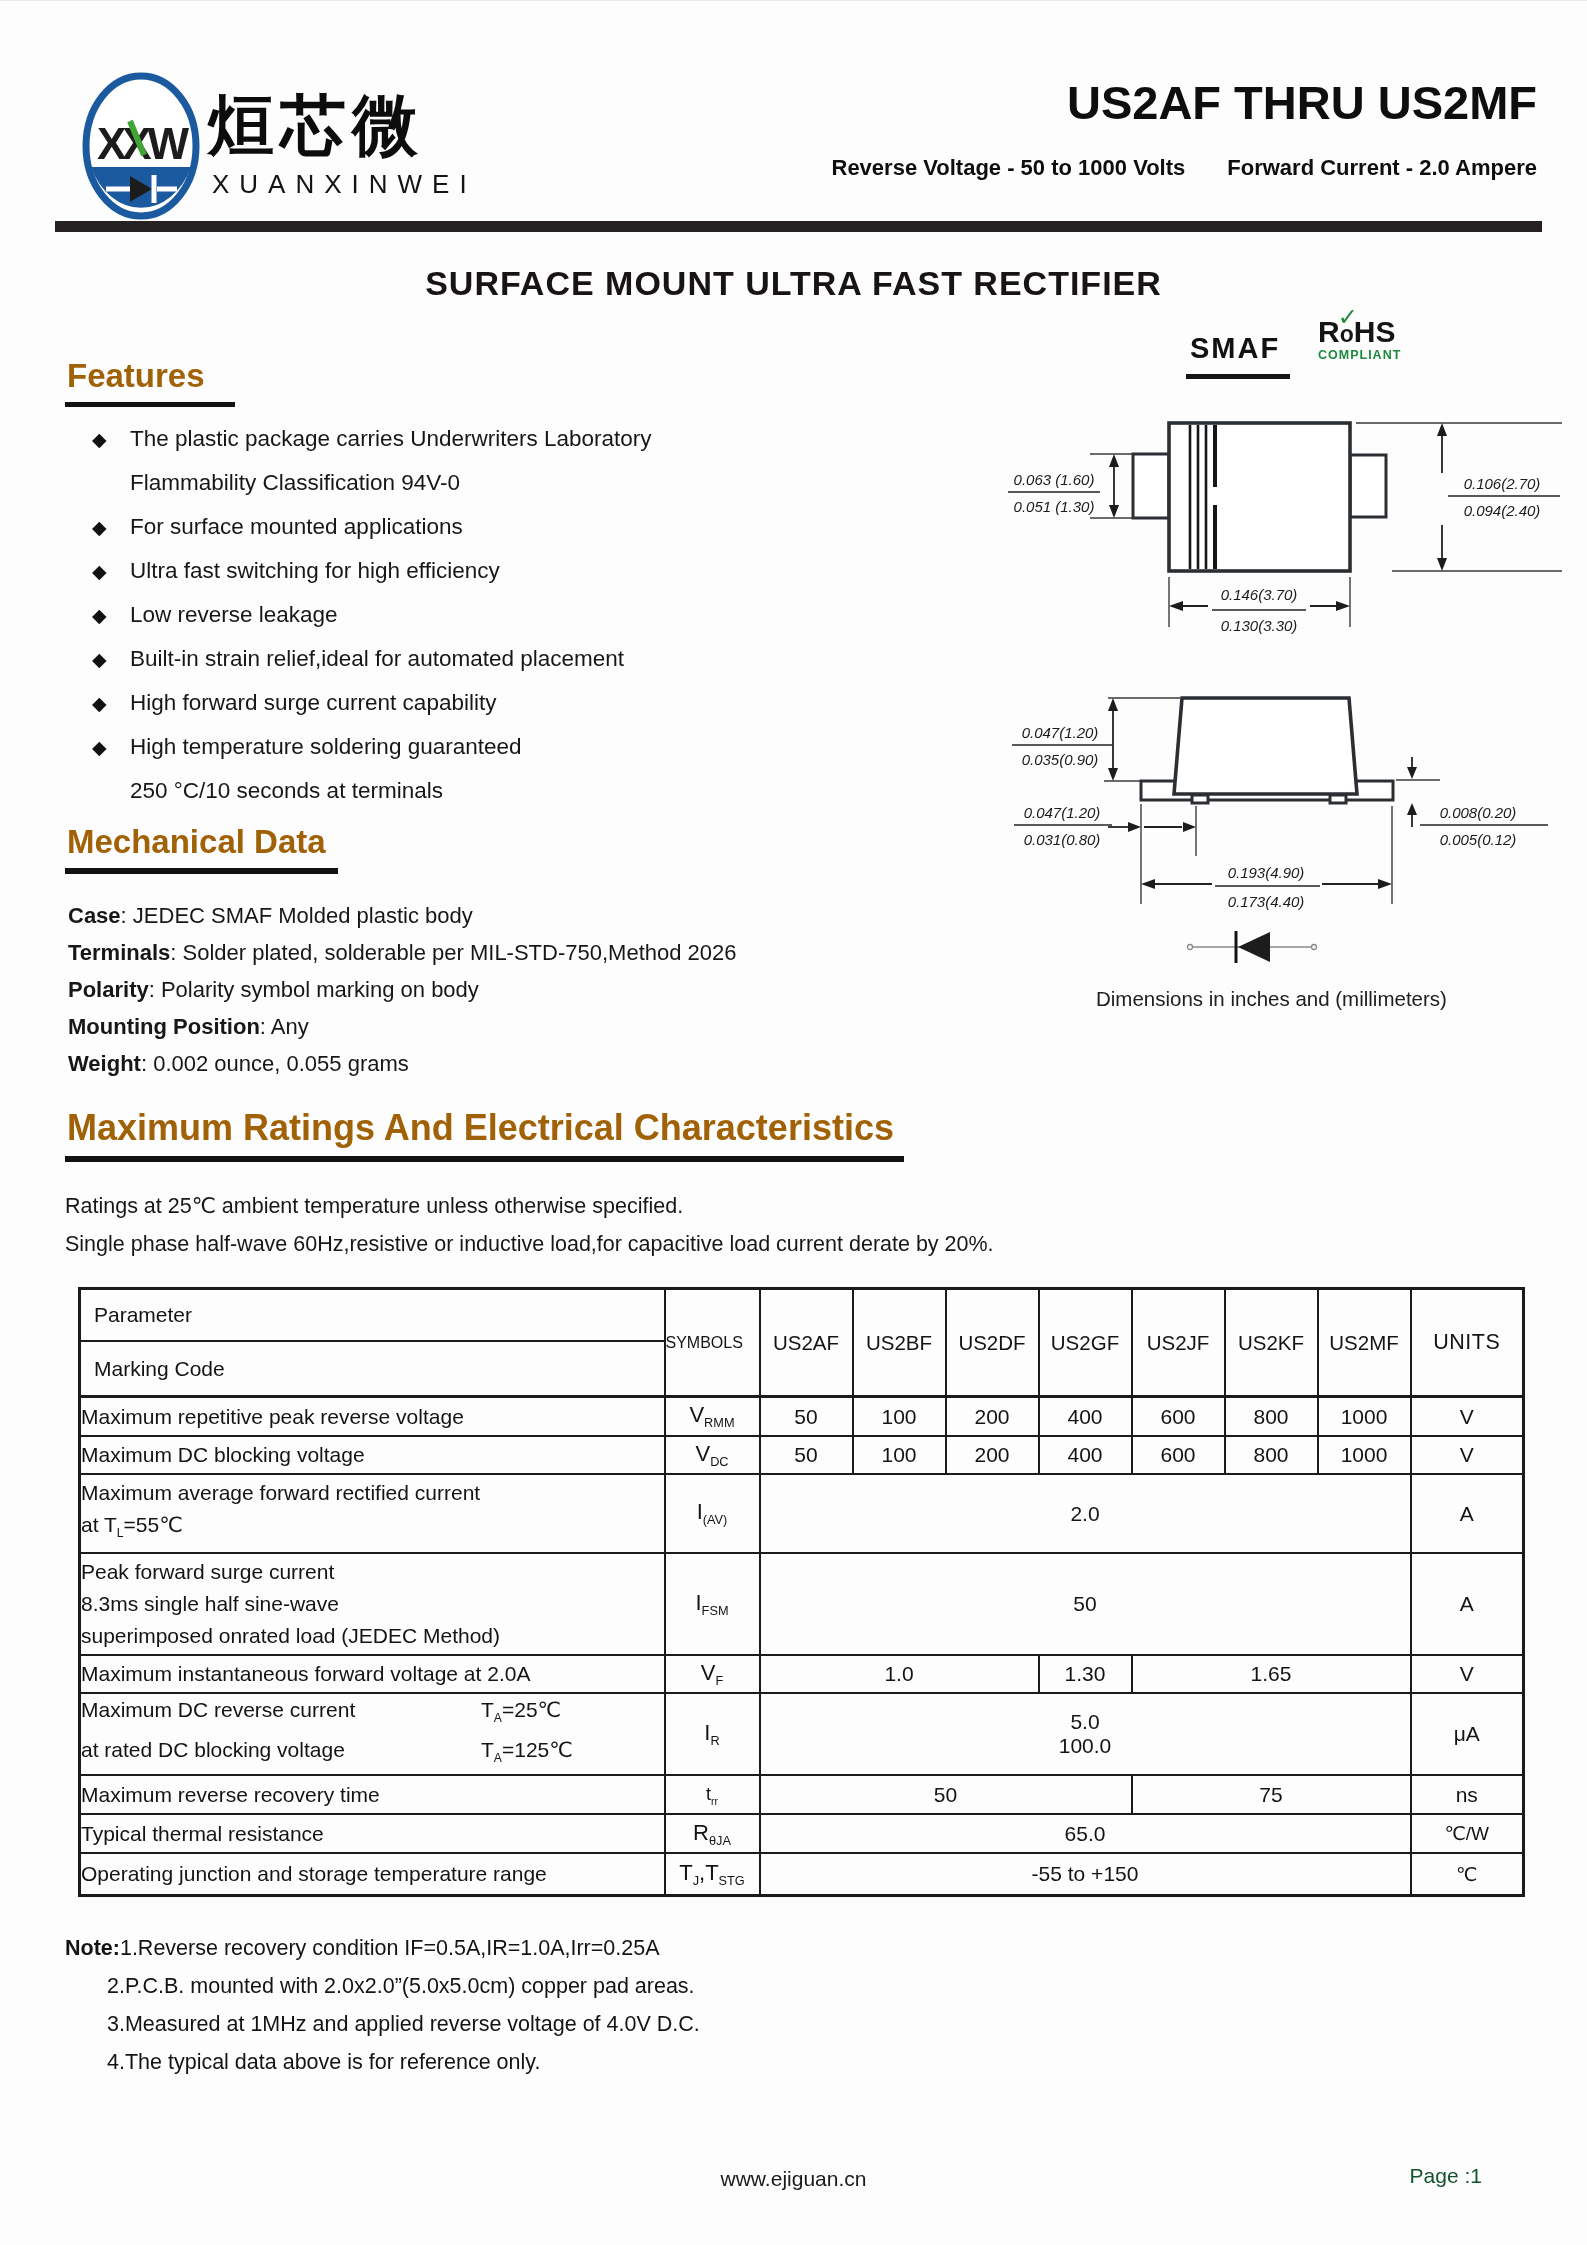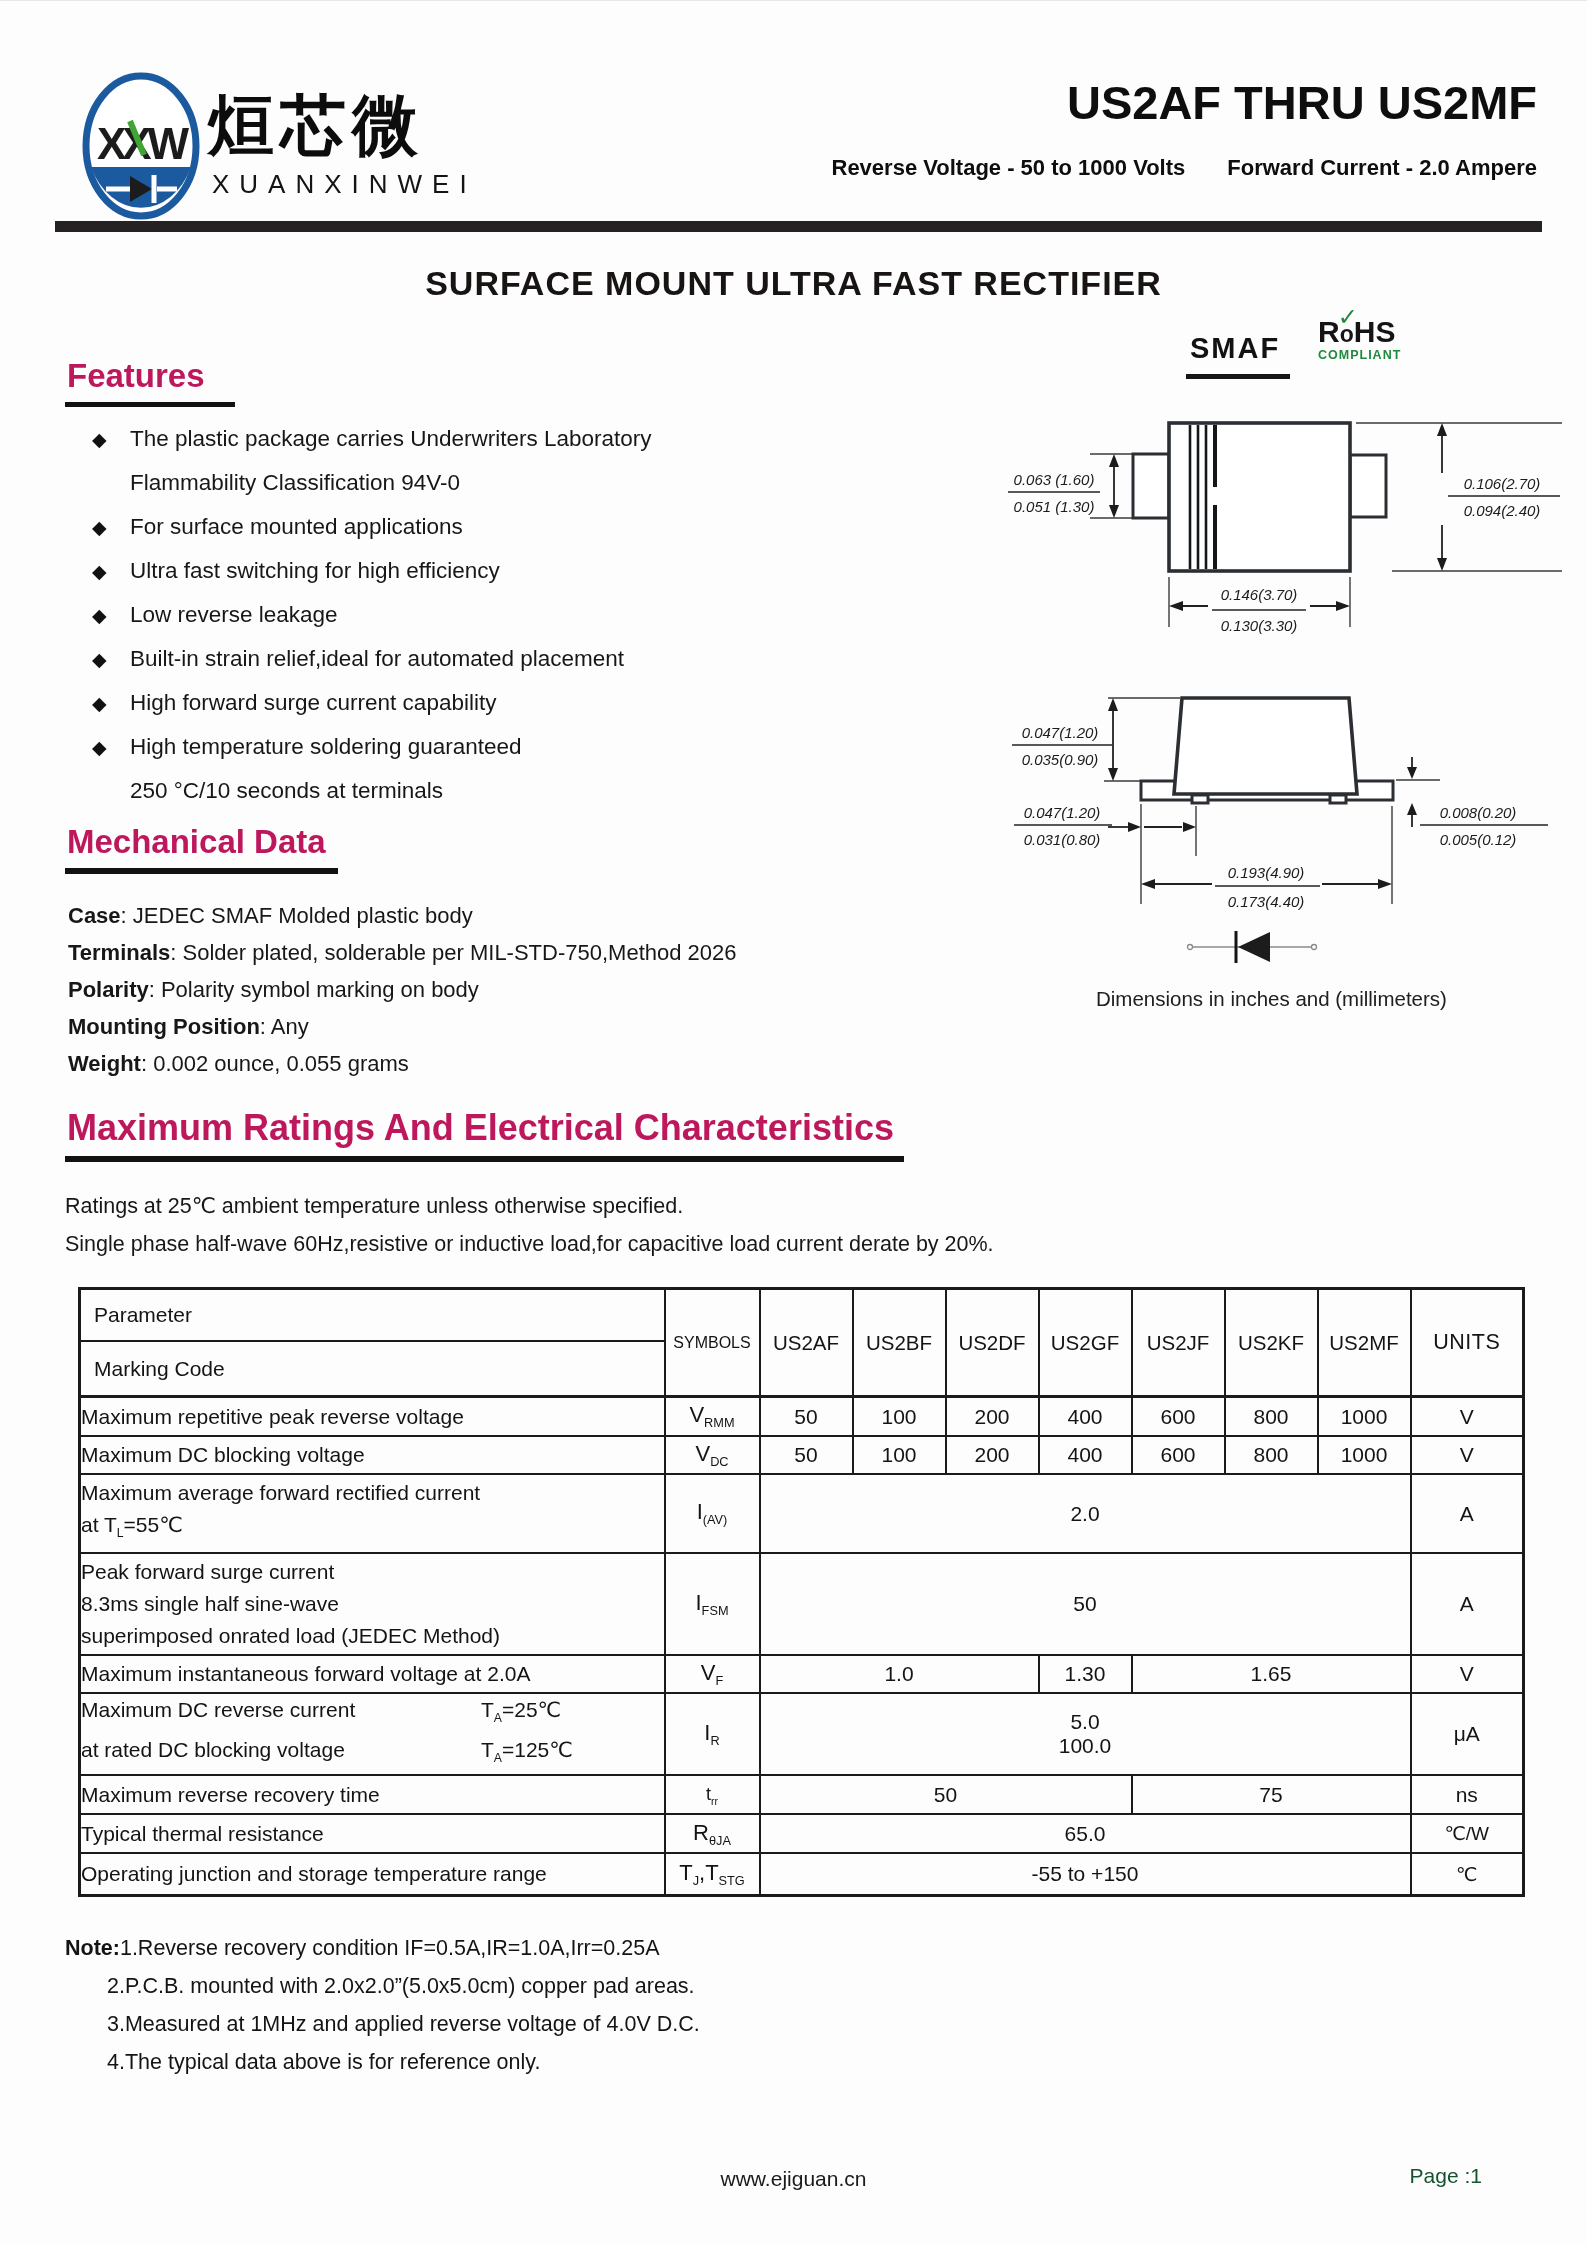--- a/index.html
+++ b/index.html
@@ -11,21 +11,21 @@
   
   .logo-cn{left:208px;top:80px;font-size:66px;font-weight:900;letter-spacing:6px;color:#0c0c0c;}
   .logo-en{left:212px;top:168px;font-size:26px;letter-spacing:10px;color:#141414;}
   .doc-title{right:50px;top:74px;font-size:47px;font-weight:700;color:#0e0e0e;}
   .doc-sub{right:50px;top:154px;font-size:22px;font-weight:700;color:#0e0e0e;}
   .doc-sub .gap{display:inline-block;width:42px;}
   .hdr-bar{left:55px;right:45px;top:220px;height:11px;background:#262122;}
   .page-title{left:0;top:263px;width:100%;text-align:center;font-size:34px;font-weight:700;letter-spacing:1px;color:#191414;}
 
   
-  .sec-h{font-size:33px;font-weight:700;color:#be185d;display:inline-block;border-bottom:5px solid #121212;padding:0 30px 7px 2px;}
+  .sec-h{font-size:33px;font-weight:700;color:#a16207;display:inline-block;border-bottom:5px solid #121212;padding:0 30px 7px 2px;}
   .sec-h.mr{font-size:36px;border-bottom-width:6px;padding-right:10px;letter-spacing:0px;}
 
   
   .feat-wrap{left:65px;top:356px;}
   .feat-lines{left:92px;top:425px;width:640px;}
   .fl{display:flex;align-items:baseline;height:44px;font-size:22.5px;color:#171717;}
   .fl .dia{width:38px;font-size:19px;color:#111;}
   .fl.cont{padding-left:38px;}
 
   
@@ -58,21 +58,21 @@
 
   
   table.spec{border-collapse:collapse;table-layout:fixed;position:absolute;left:78px;top:1286px;width:1444px;
              font-size:21px;color:#141414;}
   table.spec,.spec td,.spec th{border:2px solid #1b1b1b;}
   table.spec{border-width:3px;}
   .spec th,.spec td{padding:0;vertical-align:middle;font-weight:400;}
   .spec .hdr th{border-bottom-width:3px;}
   .ph-top{height:50px;border-bottom:2px solid #1b1b1b;display:flex;align-items:center;padding-left:13px;font-size:21px;}
   .ph-bot{height:53px;display:flex;align-items:center;padding-left:13px;font-size:21px;}
-  .c-sym-h{font-size:16px;font-weight:700;text-align:center;}
+  .c-sym-h{font-size:16px;font-weight:700;text-align:left;}
   .c-dev{font-size:20.5px;font-weight:700;text-align:center;}
   .c-units-h{font-size:21.5px;font-weight:700;text-align:center;letter-spacing:0.5px;}
   .param{text-align:left;padding:3px 8px 3px 13px;}
   .param .ln{line-height:32px;}
   .val{text-align:center;}
   .sym{text-align:center;font-size:22px;}
   .sym sub,.param sub{font-size:0.58em;}
   .sym.sm{font-size:18px;font-weight:400;}
   .unitc{text-align:center;font-size:21px;}
   .r1 td{height:37px;} .r2 td{height:36px;} .r3 td{height:36px;}

